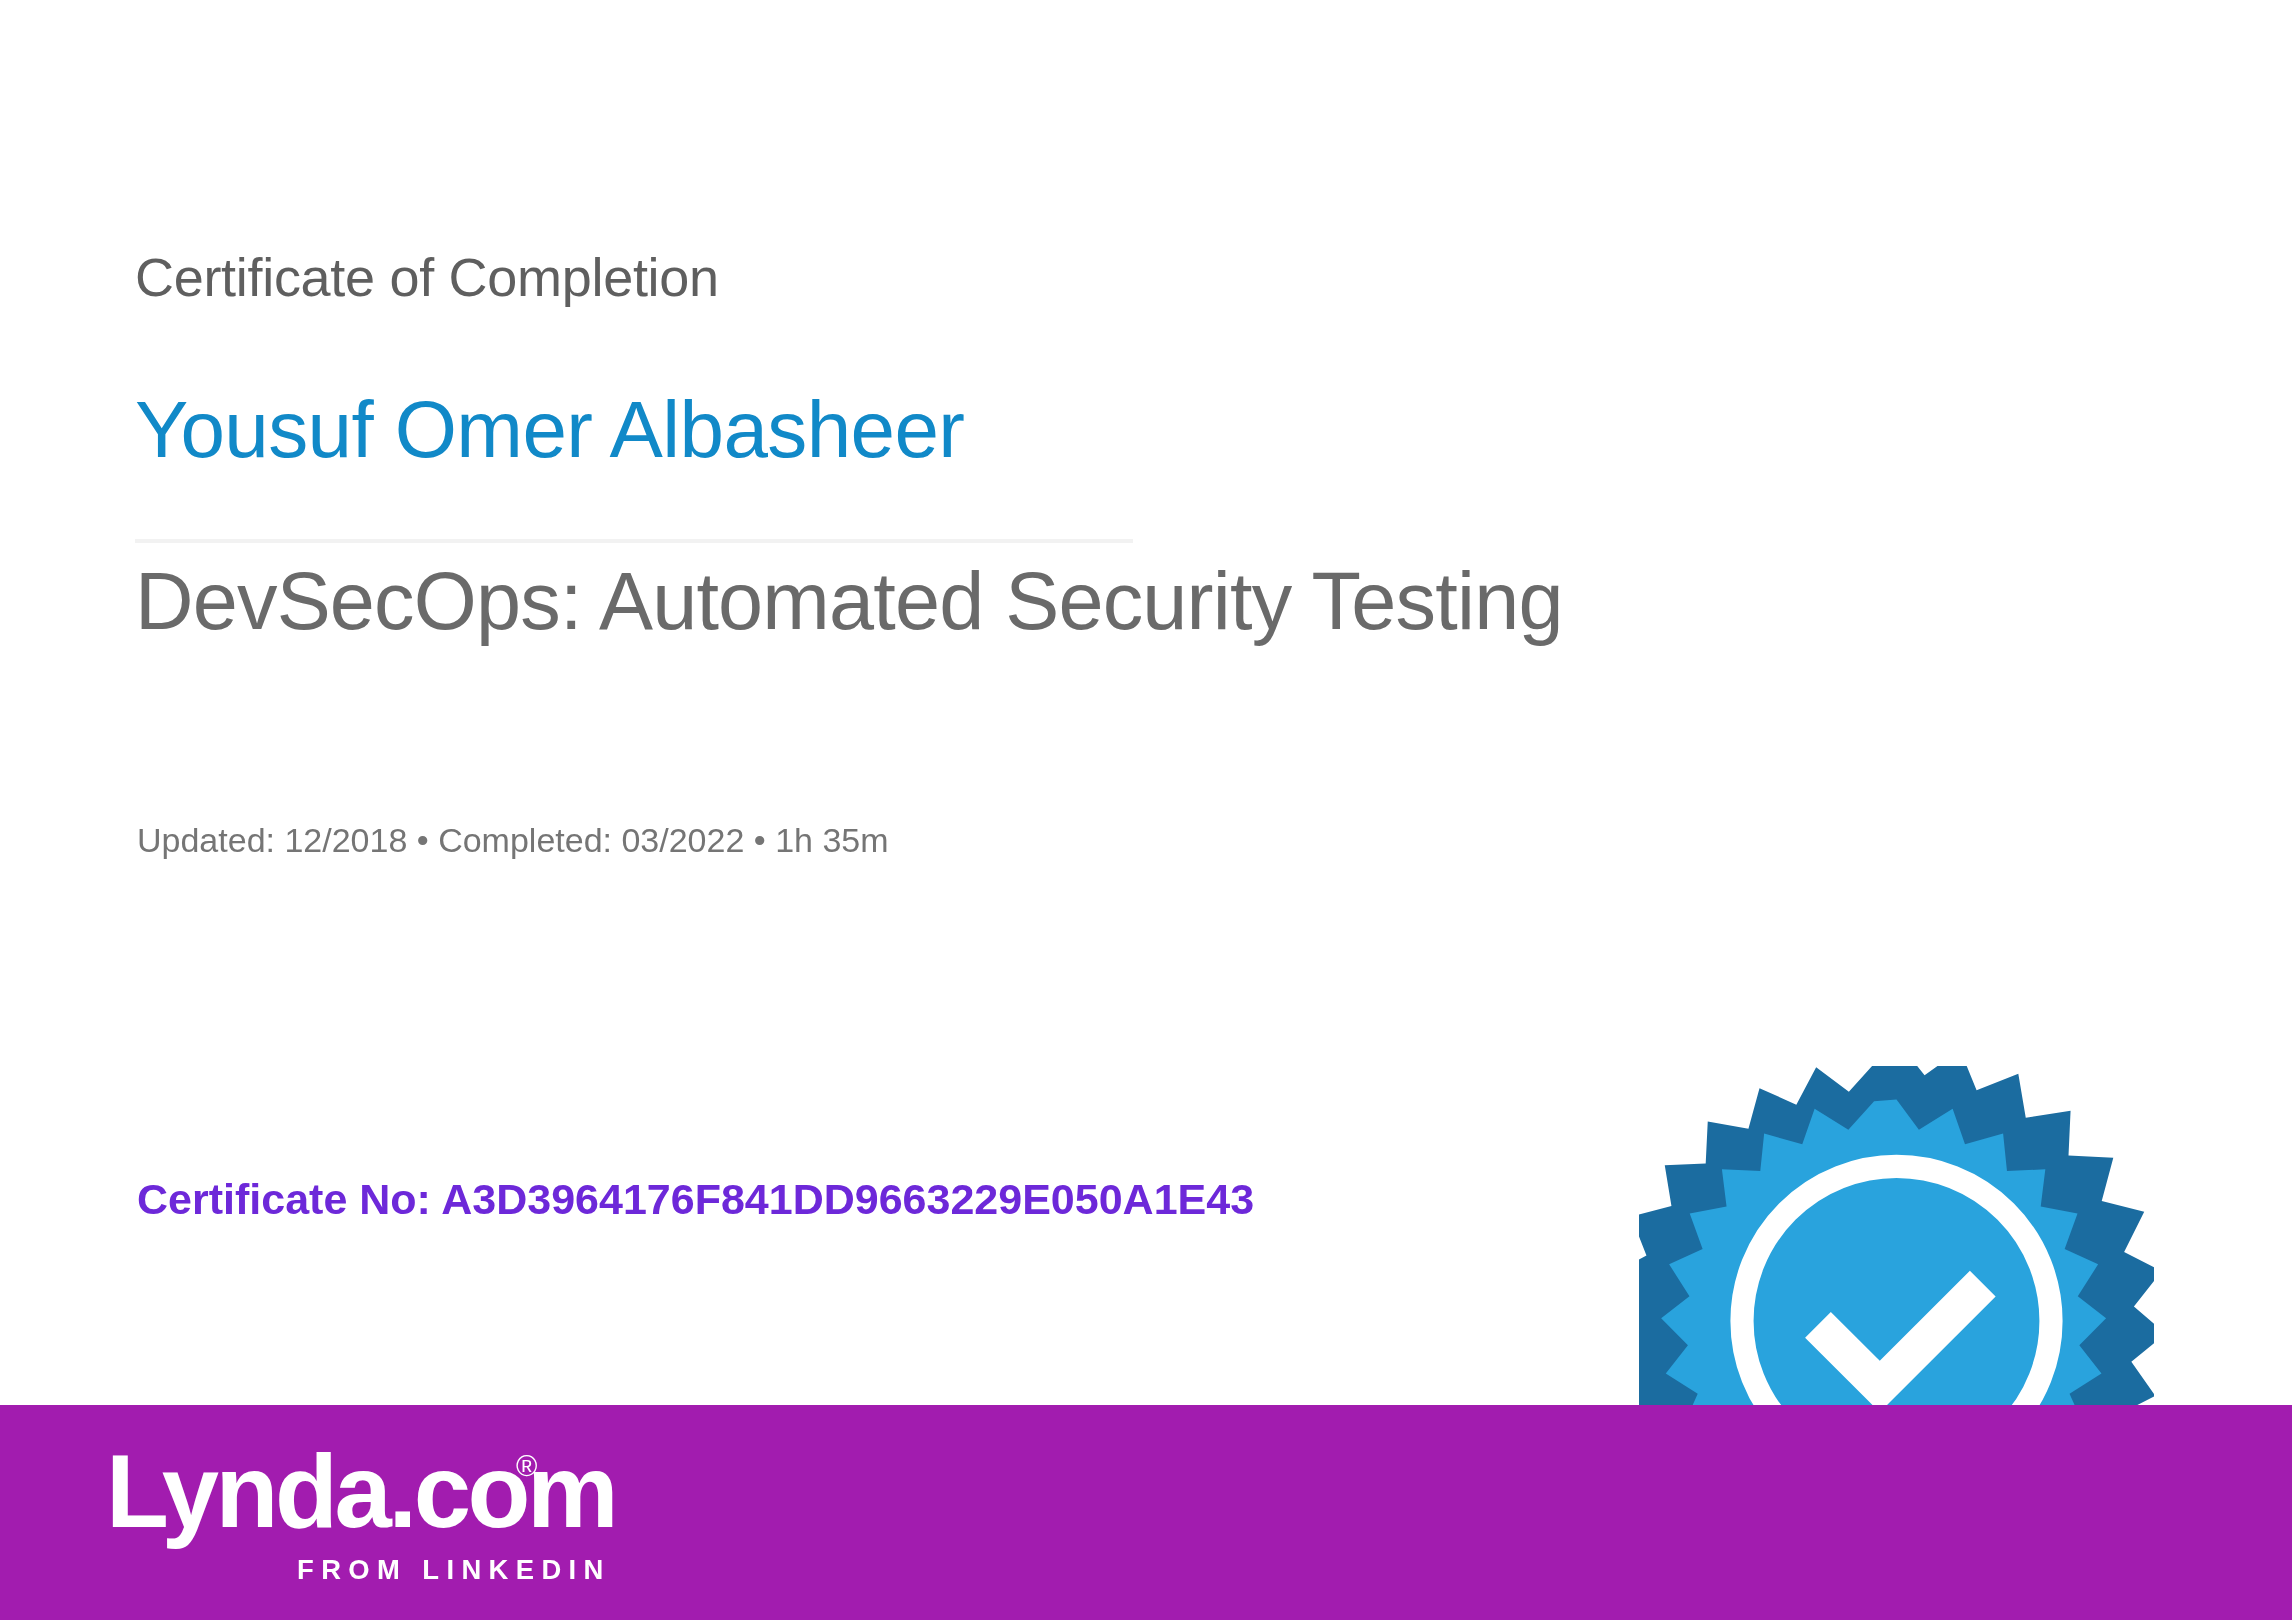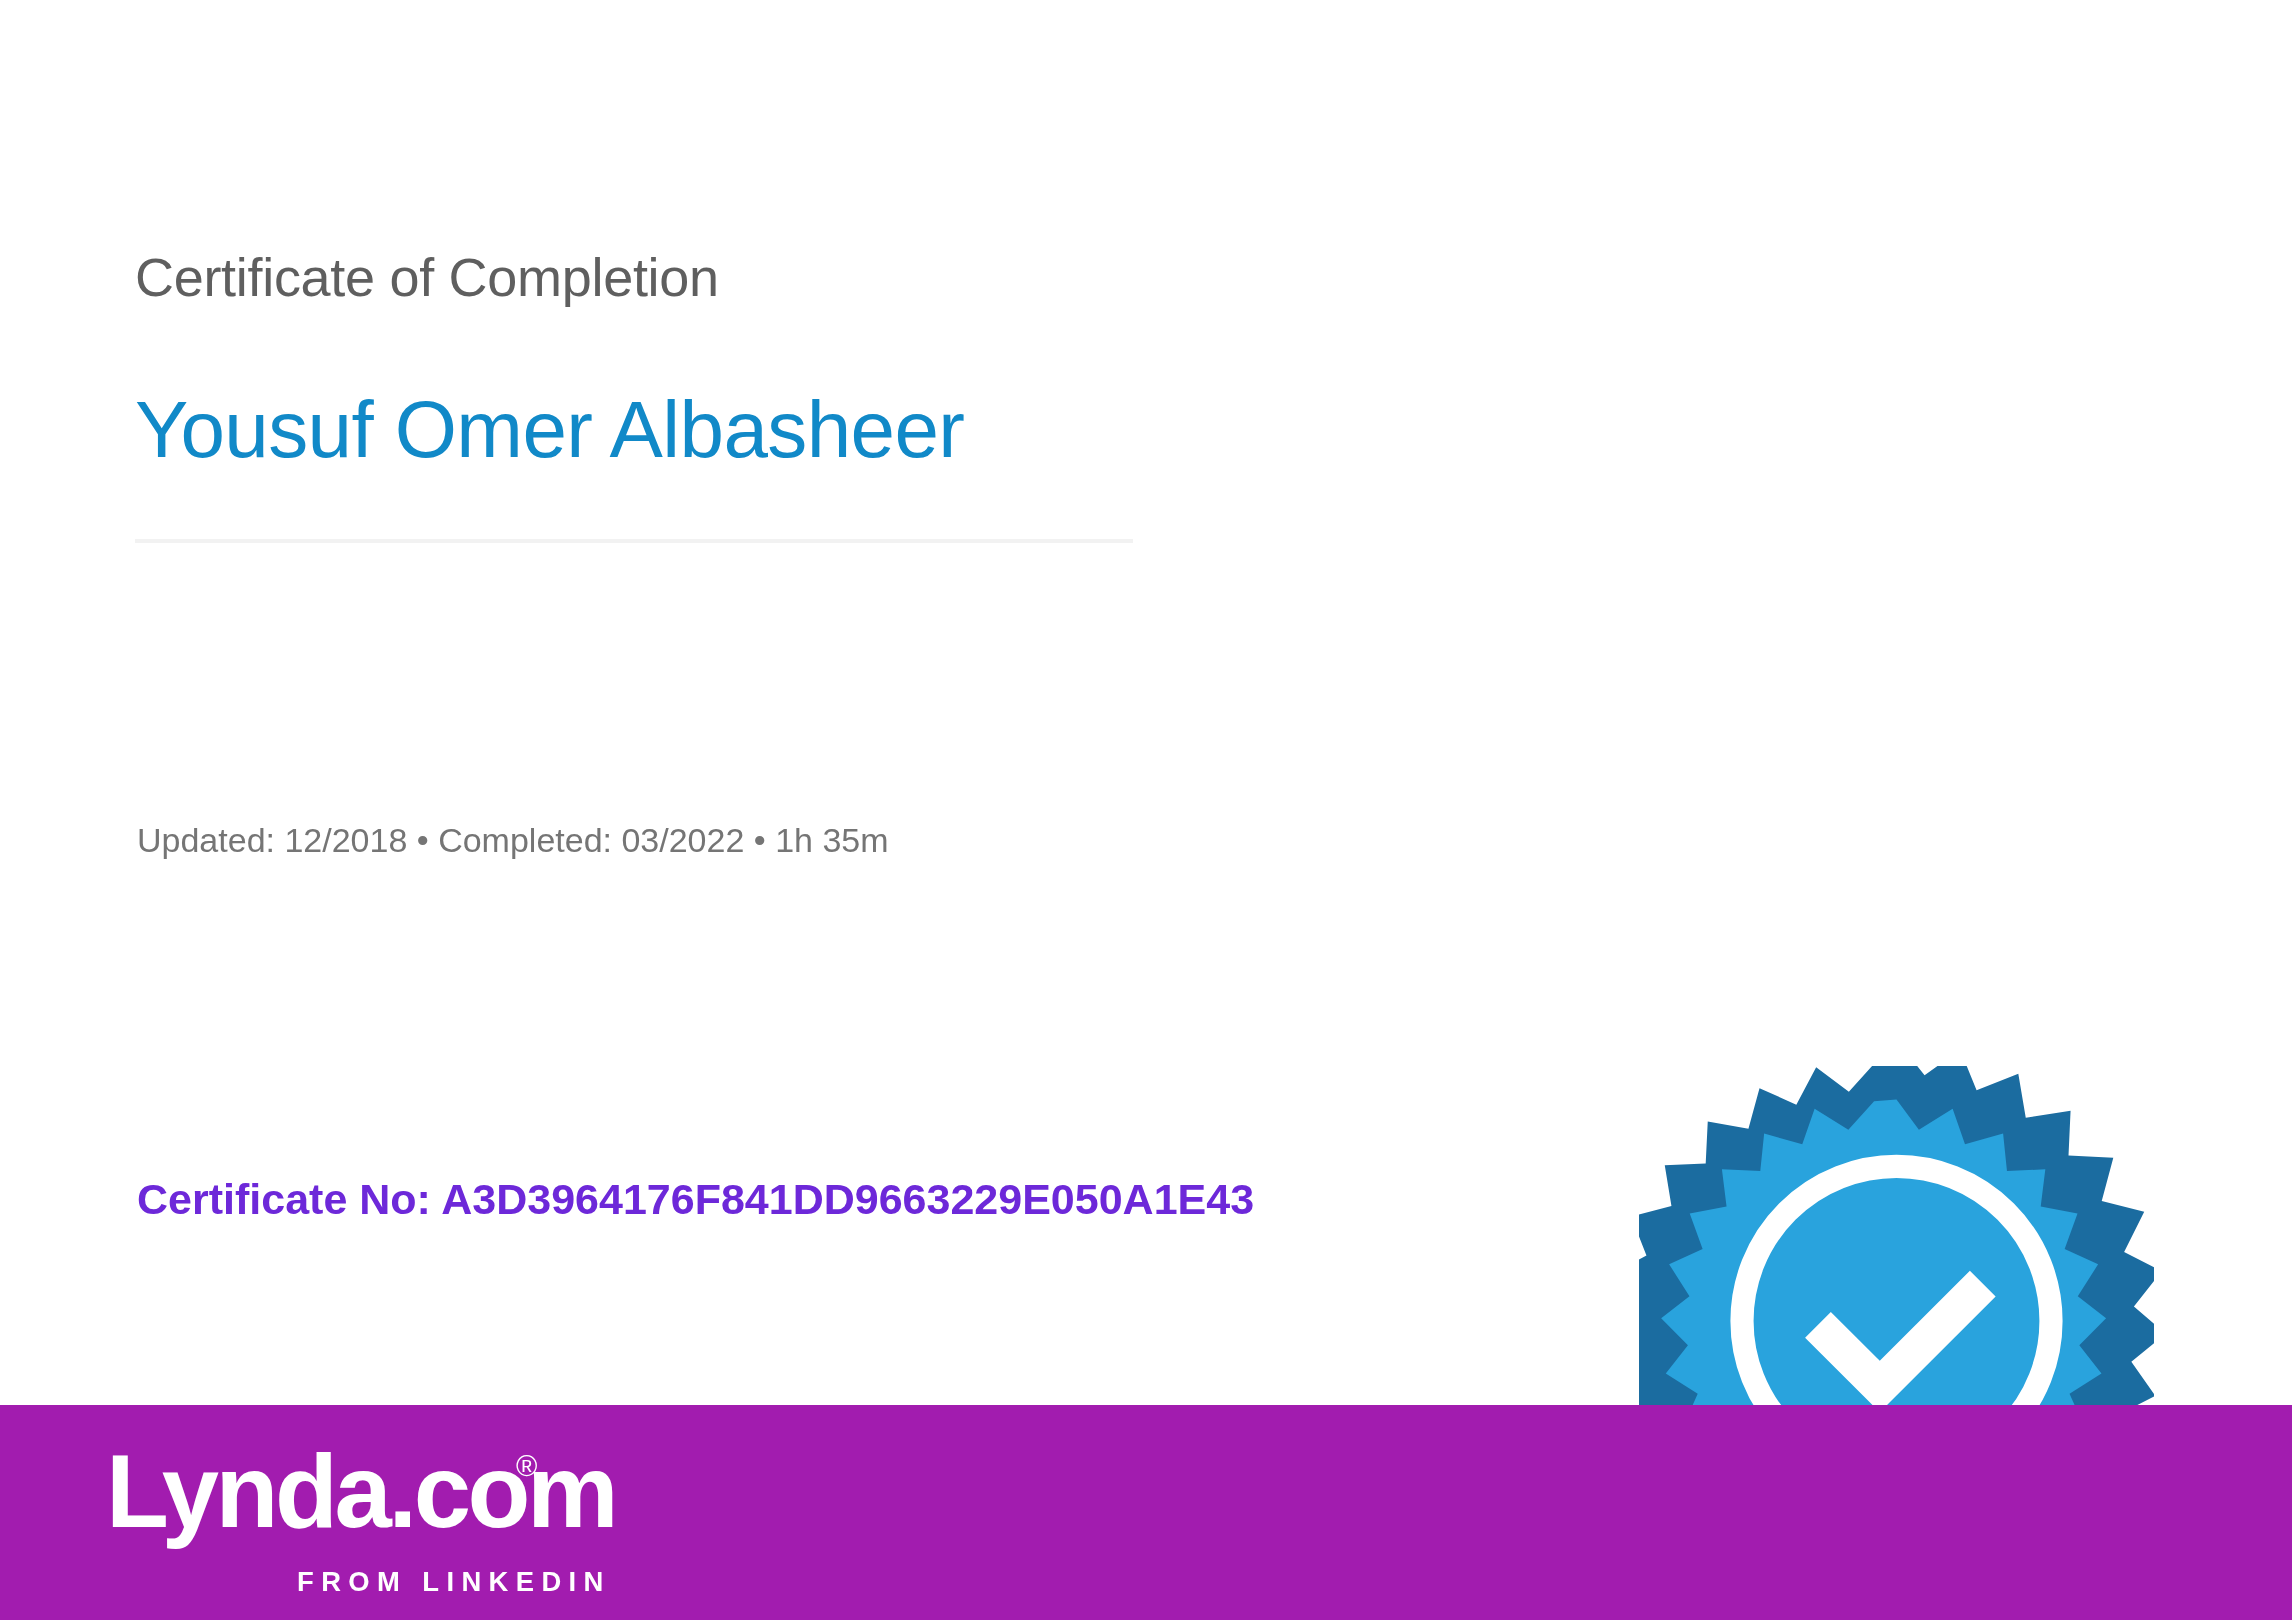--- a/index.html
+++ b/index.html
@@ -144,36 +144,36 @@
   .logo-sub {
     position: absolute;
     left: 191px;
     top: 116px;
     font-size: 27.4px;
     font-weight: 700;
     letter-spacing: 7.4px;
     color: #ffffff;
     line-height: 1;
     white-space: nowrap;
-    margin-top: 12px;
   }
 </style>
 </head>
 <body>
 
 <div class="certificate">
 
   <div class="content">
 
     <div class="heading">Certificate of Completion</div>
 
     <div class="recipient">Yousuf Omer Albasheer</div>
 
     <div class="divider"></div>
 
+    <div class="course-title">DevSecOps: Automated Security Testing</div>
 
     <div class="meta-line">Updated: 12/2018 • Completed: 03/2022 • 1h 35m</div>
 
     <div class="cert-no">Certificate No: A3D3964176F841DD9663229E050A1E43</div>
   </div>
 
   <div class="seal">
     <svg viewBox="0 0 200 200" xmlns="http://www.w3.org/2000/svg" aria-hidden="true">
 
       <polygon fill="#1b6ca0" points="100,2 110.4,15.1 124.2,5.2 130.6,20.9 146.8,14.5 149.7,31.6 167.1,28.9 166.3,46.3 183.7,47.1 179.2,63.9 195.7,68.1 187.9,83.7 202.5,91.2 191.7,104.9 204,115.5 190.7,126.4 200,139.6 184.9,147.3 190.9,162.3 174.5,166.6 177.1,182.5 160.2,183.4 159.4,199.5 143.1,197 138.8,212.6 123.5,206.8 116,221 102.3,212.2 92,224.6 81,212.4 68.3,221.9 60.6,207.4 46.3,213.8 42,198 26.2,200.8 25.4,184.5 9.5,183.9 12.1,168 -3.5,163.9 2.4,148.8 -11.9,141.2 -2.6,128 -15,117.4 -2.6,106.8 -12,92.6 2.4,85.1 -3.5,70 12.1,65.9 9.5,50 25.4,49.4 26.2,33.1 42,35.9 46.3,20.1 60.6,26.5 68.3,12 81,21.5 92,9.3" transform="translate(0.5,-11.5) scale(1,1)"></polygon>

